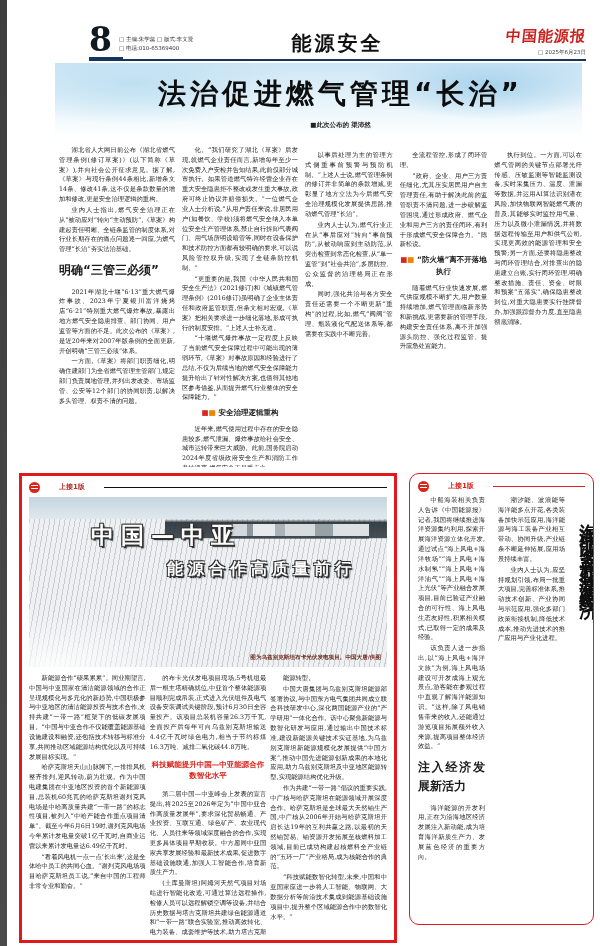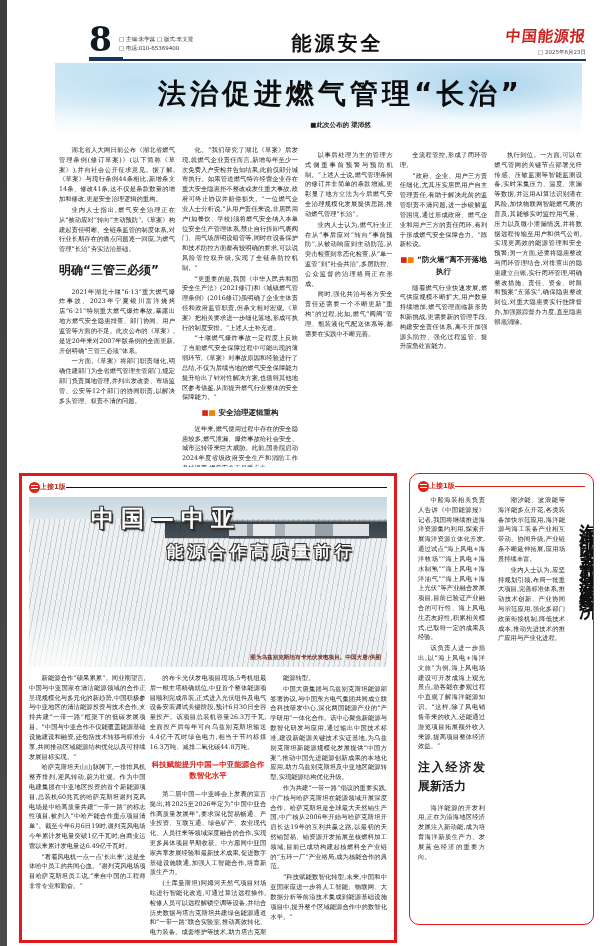--- a/index.html
+++ b/index.html
@@ -60,40 +60,40 @@
   .grate.l{left:4%;top:56%;width:30%;transform:rotate(8deg);}
   .grate.r{right:4%;top:44%;width:26%;transform:rotate(-7deg);}
   .burner-ring{position:absolute;left:50%;bottom:10px;transform:translateX(-50%);width:96px;height:26px;border-radius:50%;
       background:radial-gradient(ellipse at 50% 55%, #e8b63f 0 26%, #5b6674 34%, #222a33 60%, rgba(20,25,31,0) 78%);}
   .flame{position:absolute;left:50%;bottom:22px;transform:translateX(-50%);width:120px;height:30px;border-radius:50%;filter:blur(.6px);
       background:radial-gradient(ellipse at 50% 100%, rgba(255,248,206,.95) 0 12%, rgba(255,180,60,.9) 24%, rgba(88,182,240,.9) 46%, rgba(40,90,140,0) 72%);}
 
   
   .bottom{margin:6px 6px 0 12px;display:flex;gap:12px;align-items:flex-start;}
   .red-box{width:378px;height:470px;border:3px solid #e0191c;box-sizing:border-box;padding:4px 7px;flex:none;overflow:hidden;}
-  .cont-row{display:flex;align-items:center;gap:0;height:14px;}
+  .cont-row{display:flex;align-items:center;gap:19px;height:14px;}
   .cont-dot{width:11px;height:11px;border-radius:50%;background:#d9251c;flex:none;position:relative;}
   .cont-dot::after{content:"";position:absolute;left:2px;top:3px;width:7px;height:1.5px;background:#fff;box-shadow:0 3px 0 #fff;}
   .cont-label{font-size:7px;font-weight:bold;color:#b5342a;flex:none;}
   .cont-rule{flex:1;height:1px;background:#111;}
   .cont-rule.red{background:#d9251c;}
 
   
   .solar{height:170px;position:relative;margin-top:3px;overflow:hidden;
     background:
       radial-gradient(ellipse 240px 90px at 6% 100%, rgba(255,255,255,.85) 0%, rgba(255,255,255,0) 60%),
       linear-gradient(180deg, rgba(0,0,0,0) 13%, rgba(40,49,56,.92) 15%, rgba(52,62,70,.9) 24%, rgba(0,0,0,0) 24.5%) right top / 62% 100% no-repeat,
       repeating-linear-gradient(100deg, #eef0f1 0 4px, #c6cdd3 4px 5px),
       linear-gradient(180deg,#c4d3de 0%,#dde6ec 13%,#e9ebec 14%,#e9ebec 100%);}
   .solar::before{content:"";position:absolute;left:0;top:0;right:0;height:13%;
       background:linear-gradient(180deg,#c6d5df,#dfe8ee);}
   .facility{position:absolute;top:16%;right:5%;width:140px;height:12px;
       background:linear-gradient(90deg,#d2d8dc 0 18px,#8d979e 18px 24px,#e6eaec 24px 46px,#aab3ba 46px 56px,#d6dbde 56px 86px,#97a1a8 86px 104px,#dde1e3 104px 140px);
       box-shadow:0 3px 0 rgba(60,70,78,.55);}
-  .photo-title{position:absolute;left:62px;top:6px;color:#fff;font-weight:900;
+  .photo-title{position:absolute;left:62px;top:23px;color:#fff;font-weight:900;
       font-family:"DejaVu Sans","Liberation Sans",sans-serif;
       text-shadow:1.5px 1.5px 0 #2e2e2e,-1px -1px 0 #2e2e2e,1px -1px 0 #2e2e2e,-1px 1px 0 #2e2e2e,2px 2px 2px rgba(0,0,0,.5);}
   .photo-title .l1{font-size:23px;letter-spacing:7px;}
   .photo-title .l2{font-size:16px;letter-spacing:5px;margin:8px 0 0 76px;}
   .photo-caption{position:absolute;right:6px;bottom:5px;font-size:5.6px;font-weight:bold;color:#6d2b1f;}
   .box-cols{display:flex;gap:4px;margin-top:6px;height:262px;overflow:hidden;}
   .box-col{width:0;flex:1;overflow:hidden;}
 
   
   .sea-box{flex:1;height:452px;border:1.5px solid #e0191c;border-radius:10px;box-sizing:border-box;padding:5px 8px;overflow:hidden;}

